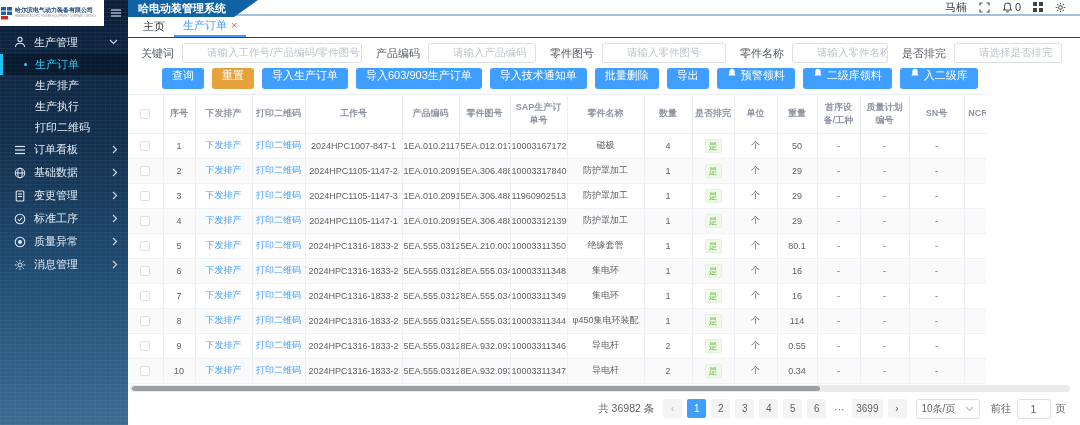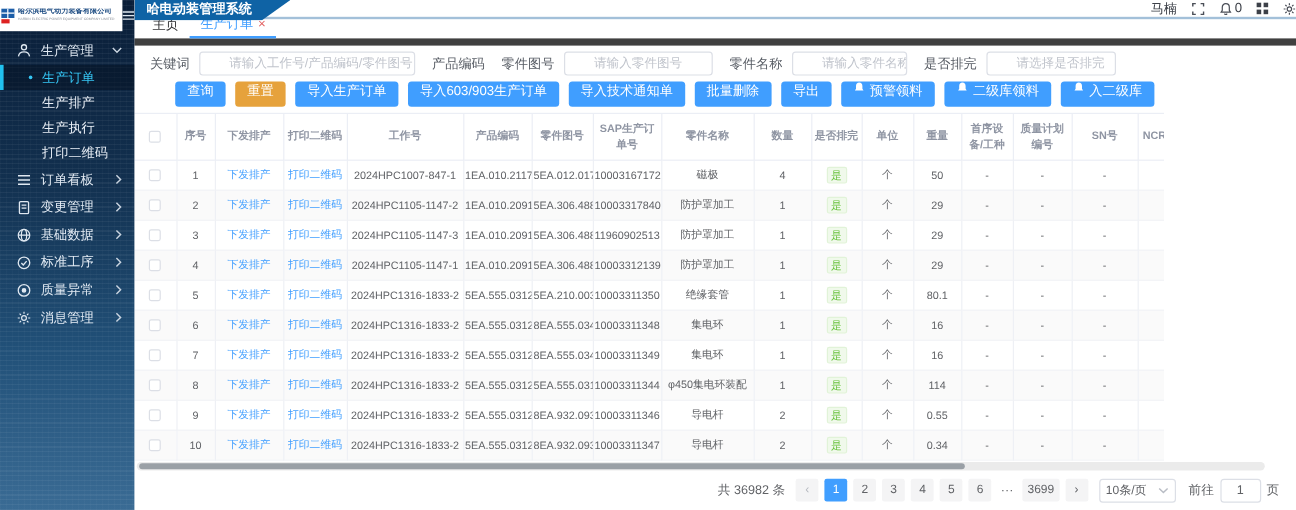--- a/index.html
+++ b/index.html
@@ -1,42 +1,42 @@
 <!DOCTYPE html>
 <html><head>
 <meta charset="utf-8">
 <style>
 *{margin:0;padding:0;box-sizing:border-box}
 html,body{width:1080px;height:425px;overflow:hidden;font-family:"Liberation Sans",sans-serif;background:#fff}
 .app{display:flex;width:1080px;height:425px}
 
-.sidebar{width:112px;flex:none;position:relative;background:linear-gradient(180deg,#0a1e38 0%,#12304f 35%,#215078 68%,#3a6b94 100%);overflow:hidden}
+.sidebar{width:128px;flex:none;position:relative;background:linear-gradient(180deg,#0a1e38 0%,#12304f 35%,#215078 68%,#3a6b94 100%);overflow:hidden}
 .sidebar::after{content:"";position:absolute;inset:0;background:repeating-linear-gradient(0deg,rgba(255,255,255,.05) 0 1px,transparent 1px 4px),repeating-linear-gradient(90deg,rgba(255,255,255,.025) 0 1px,transparent 1px 5px);pointer-events:none}
 .logo-bar{height:26px;display:flex;position:relative;z-index:2}
 .logo-white{width:104px;background:#fff;display:flex;align-items:center;padding:2px 1px;gap:1px;overflow:hidden}
 .logo-mark svg{display:block}
 .logo-texts{display:flex;flex-direction:column;line-height:1.2;overflow:hidden}
 .logo-cn{font-size:6px;font-weight:bold;color:#17477f;white-space:nowrap}
 .logo-en{font-size:4px;color:#8a8f98;white-space:nowrap;transform:scale(.7);transform-origin:left}
 .logo-burger{flex:1;display:flex;align-items:center;justify-content:center}
 #menu{position:relative;z-index:2;margin-top:4px}
 .m-item{height:24px;display:flex;align-items:center;padding:0 10px 0 14px;color:#e3ebf4;font-size:11px;gap:8px;position:relative}
 .m-item .chev{margin-left:auto}
 .sub-item{height:21px;display:flex;align-items:center;padding-left:35px;font-size:11px;color:#e9eff6;position:relative}
 .sub-item.active{background:rgba(3,16,32,.5);color:#35c6f4}
 .sub-item.active::before{content:"";position:absolute;left:0;top:0;bottom:0;width:3px;background:#21c1ef}
 .sub-item.active .dot{position:absolute;left:24px;top:9px;width:3px;height:3px;border-radius:50%;background:#35c6f4}
 .m-top{height:23px}
 
 .main{flex:1;min-width:0;display:flex;flex-direction:column}
-.topbar{height:16px;border-bottom:2px solid #a3c0d9;position:relative;display:flex;justify-content:flex-end;align-items:center;gap:12px}
+.topbar{height:16px;border-bottom:2px solid #a3c0d9;position:relative;display:flex;justify-content:flex-end;align-items:center;padding-right:14px;gap:12px}
 .banner{position:absolute;left:0;top:0;height:17px;background:#0f63a5;color:#fff;font-size:11px;font-weight:bold;line-height:16px;padding:0 32px 0 10px;clip-path:polygon(0 0,100% 0,calc(100% - 24px) 100%,0 100%)}
 .topbar-right{display:flex;align-items:center;gap:12px;font-size:11px;color:#3c4048}
 .tr-item{display:flex;align-items:center;gap:2px}
-.tabbar{height:22px;border-bottom:6px solid #404040;display:flex;align-items:flex-end;padding-left:6px}
+.tabbar{height:22px;border-bottom:1px solid #404040;display:flex;align-items:flex-end;padding-left:6px}
 .tab{height:21px;line-height:19px;padding:0 9px;font-size:11px;color:#303133;display:flex;align-items:center}
 .tab.active{color:#409eff;border-bottom:2px solid #409eff}
 .tab .close{color:#e25f5f;margin-left:4px;font-size:11px;line-height:1}
 .content{flex:1;min-width:0;display:flex;flex-direction:column}
 
 .filters{display:flex;align-items:center;margin:5px 0 0 13px;gap:14px;font-size:11px;color:#565b63}
 .fgroup{display:flex;align-items:center;gap:8px;flex:none}
 .fgroup>span:first-child{white-space:nowrap}
 .finput{height:20px;border:1px solid #dcdfe6;border-radius:3px;padding:0 24px;font-size:10.5px;color:#c0c4cc;display:flex;align-items:center;justify-content:space-between;background:#fff;white-space:nowrap;overflow:hidden}
 
@@ -135,42 +135,42 @@
           </span>
           <span>订单看板</span>
           <span class="chev">
             <svg width="6" height="9" viewBox="0 0 6 9" fill="none" stroke="#c9d4e0" stroke-width="1.2">
               <path d="M1 1l3.5 3.5L1 8"></path>
             </svg>
           </span>
         </div>
         <div class="m-item m-top">
           <span>
+            <svg width="12" height="12" viewBox="0 0 12 12" fill="none" stroke="#dfe8f1" stroke-width="1">
+              <circle cx="6" cy="6" r="4.8"></circle>
+              <ellipse cx="6" cy="6" rx="2.2" ry="4.8"></ellipse>
+              <line x1="1.2" y1="6" x2="10.8" y2="6"></line>
+            </svg>
+          </span>
+          <span>基础数据</span>
+          <span class="chev">
+            <svg width="6" height="9" viewBox="0 0 6 9" fill="none" stroke="#c9d4e0" stroke-width="1.2">
+              <path d="M1 1l3.5 3.5L1 8"></path>
+            </svg>
+          </span>
+        </div>
+        <div class="m-item m-top">
+          <span>
             <svg width="12" height="12" viewBox="0 0 12 12" fill="none" stroke="#dfe8f1" stroke-width="1.1">
               <rect x="2.2" y="1" width="7.6" height="10" rx="1"></rect>
               <line x1="4" y1="4" x2="8" y2="4"></line>
               <line x1="4" y1="6.5" x2="8" y2="6.5"></line>
             </svg>
           </span>
           <span>变更管理</span>
-          <span class="chev">
-            <svg width="6" height="9" viewBox="0 0 6 9" fill="none" stroke="#c9d4e0" stroke-width="1.2">
-              <path d="M1 1l3.5 3.5L1 8"></path>
-            </svg>
-          </span>
-        </div>
-        <div class="m-item m-top">
-          <span>
-            <svg width="12" height="12" viewBox="0 0 12 12" fill="none" stroke="#dfe8f1" stroke-width="1">
-              <circle cx="6" cy="6" r="4.8"></circle>
-              <ellipse cx="6" cy="6" rx="2.2" ry="4.8"></ellipse>
-              <line x1="1.2" y1="6" x2="10.8" y2="6"></line>
-            </svg>
-          </span>
-          <span>基础数据</span>
           <span class="chev">
             <svg width="6" height="9" viewBox="0 0 6 9" fill="none" stroke="#c9d4e0" stroke-width="1.2">
               <path d="M1 1l3.5 3.5L1 8"></path>
             </svg>
           </span>
         </div>
         <div class="m-item m-top">
           <span>
             <svg width="12" height="12" viewBox="0 0 12 12" fill="none" stroke="#dfe8f1" stroke-width="1.1">
               <circle cx="6" cy="6" r="4.8"></circle>
@@ -260,20 +260,23 @@
     <div class="content">
       <div class="filters" id="filters">
           <div class="fgroup">
             <span>关键词</span>
             <span class="finput" style="width:180px">
               <span>请输入工作号/产品编码/零件图号</span>
             </span>
           </div>
           <div class="fgroup">
             <span>产品编码</span>
+            <span class="finput" style="width:108px">
+              <span>请输入产品编码</span>
+            </span>
           </div>
           <div class="fgroup">
             <span>零件图号</span>
             <span class="finput" style="width:124px">
               <span>请输入零件图号</span>
             </span>
           </div>
           <div class="fgroup">
             <span>零件名称</span>
             <span class="finput" style="width:96px">

